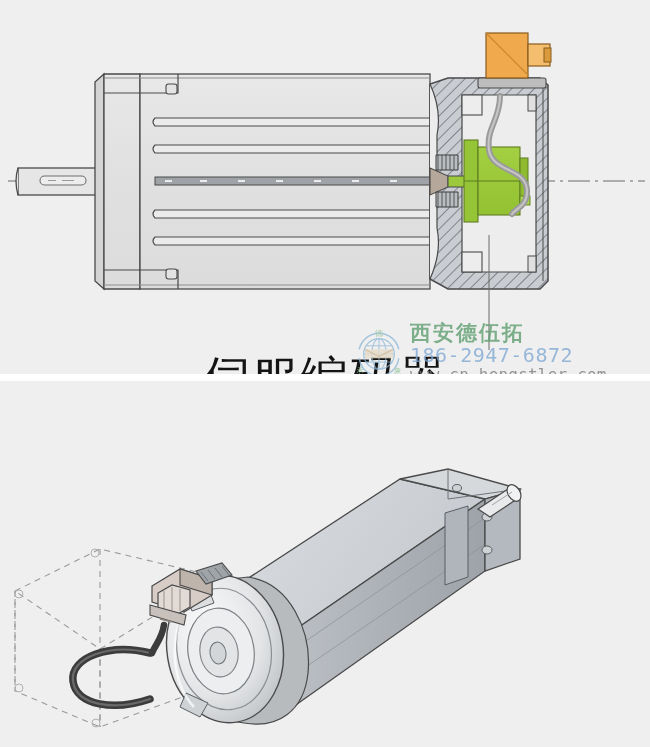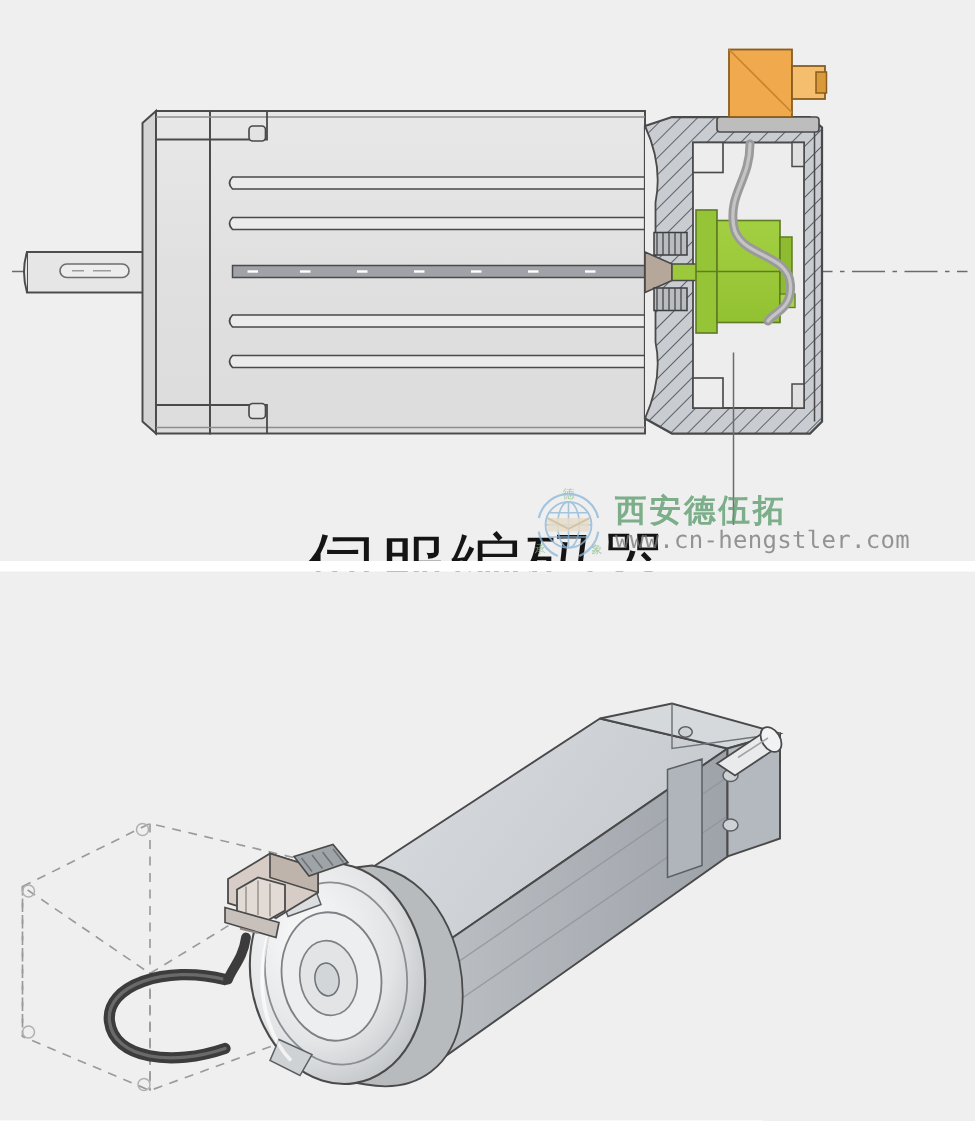--- a/index.html
+++ b/index.html
@@ -195,20 +195,21 @@
         <path d="M52 26 A23 23 0 0 0 30 8" fill="none" stroke="#8fb8d8" stroke-width="1.6"></path>
         <path d="M8 36 A23 23 0 0 0 22 54" fill="none" stroke="#8fb8d8" stroke-width="1.6"></path>
         <path d="M52 36 A23 23 0 0 1 38 54" fill="none" stroke="#8fb8d8" stroke-width="1.6"></path>
         <text x="30" y="11" font-size="9" fill="#8bbf8e" text-anchor="middle" font-family="'DejaVu Serif',serif">德</text>
         <text x="9" y="52" font-size="8" fill="#8bbf8e" text-anchor="middle" font-family="'DejaVu Serif',serif">承</text>
         <text x="51" y="52" font-size="8" fill="#8bbf8e" text-anchor="middle" font-family="'DejaVu Serif',serif">象</text>
       </svg>
     </span>
     <span class="wm-text">
       <span class="wm-cn">西安德伍拓</span>
+      <span class="wm-tel">186-2947-6872</span>
       <span class="wm-url">www.cn-hengstler.com</span>
     </span>
   </div>
 </div>
 
 <div class="panel-gap"></div>
 
 <div class="panel" id="panel-bottom">
   <svg class="svg-abs" width="650" height="366" viewBox="0 0 650 366">
     <defs>

